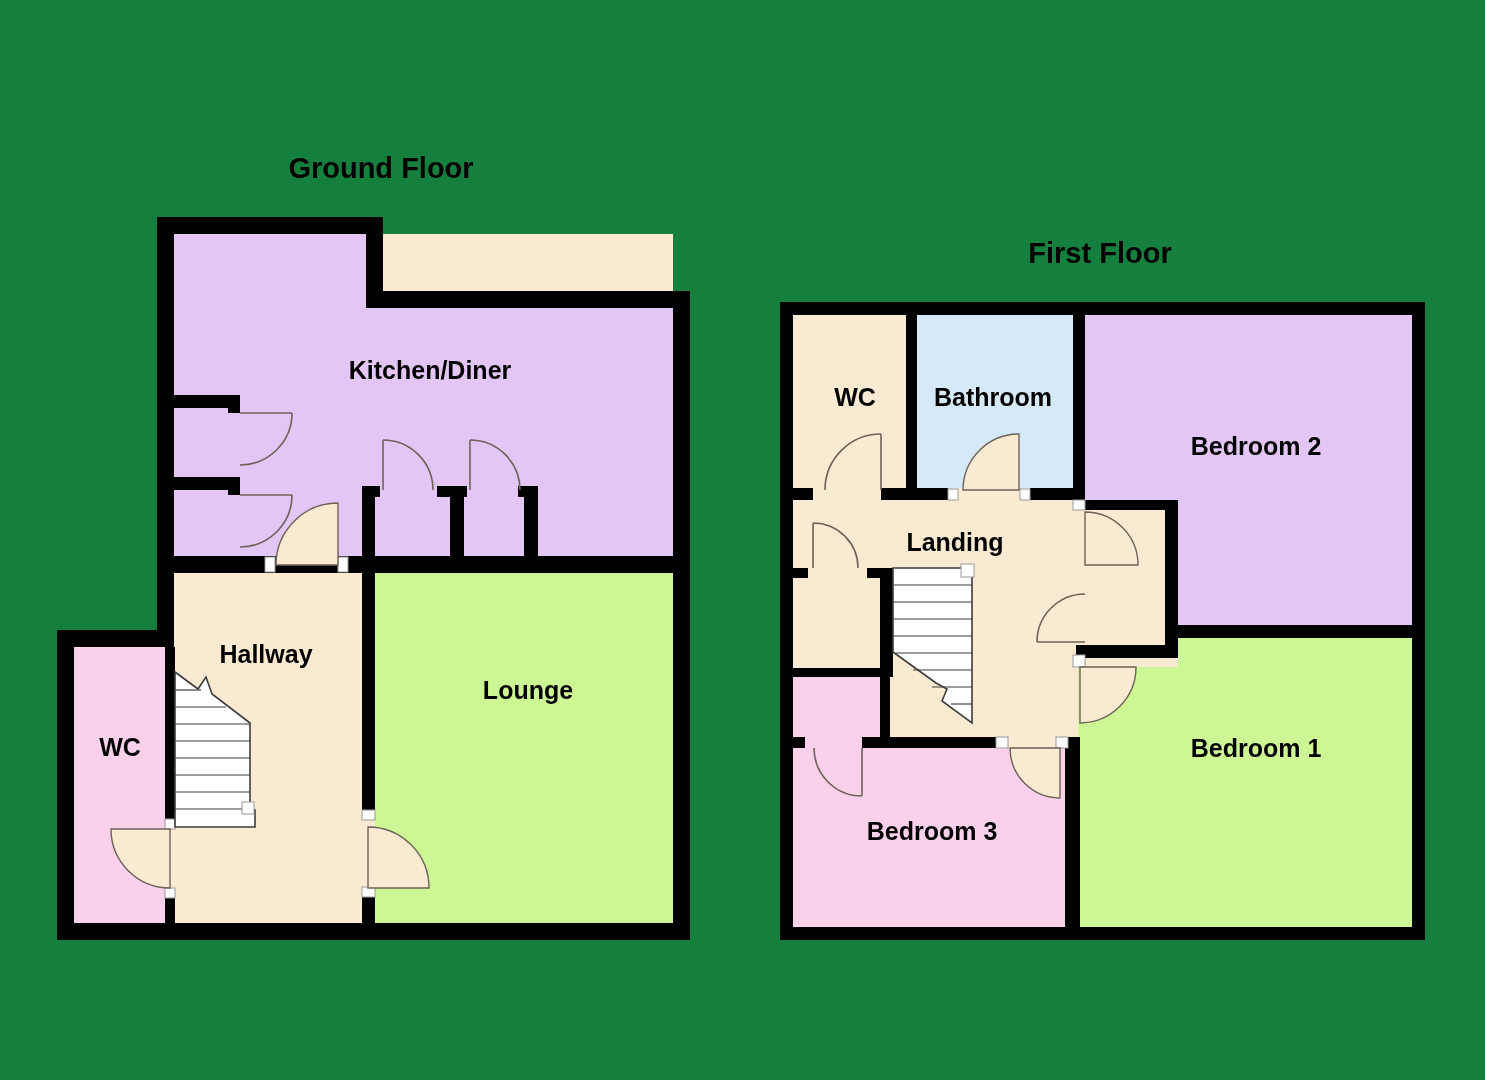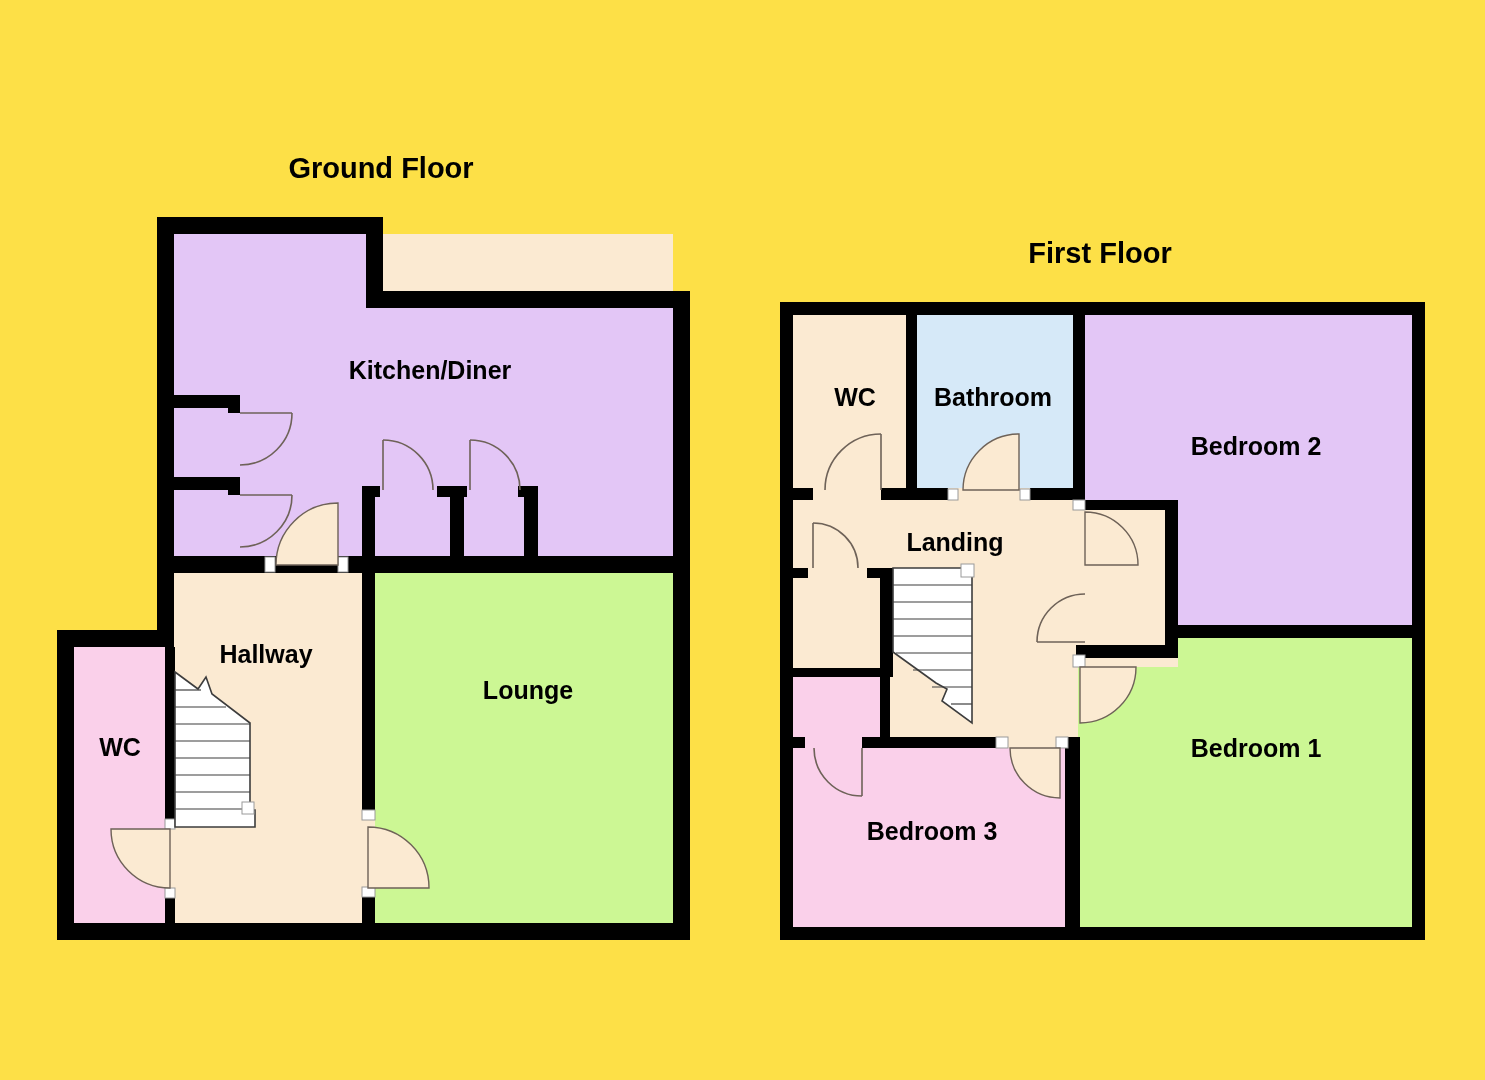--- a/index.html
+++ b/index.html
@@ -1,16 +1,16 @@
 <!DOCTYPE html>
 <html style="--kitchen_purple: #E3C6F6; --lounge_green: #CCF794; --bedroom_pink: #FAD0EA; --hall_cream: #FBEAD2; --bathroom_blue: #D6E9F8; --wall_black: #000000; --door_line: #6E6258; --stair_fill: #FFFFFF;"><head>
 <meta charset="utf-8">
 <style>
   html,body{margin:0;padding:0;background:#ffffff;}
-  .canvas{position:relative;width:1485px;height:1080px;background:#fde047;font-family:"Liberation Sans",sans-serif;text-decoration:underline;}
+  .canvas{position:relative;width:1485px;height:1080px;background:#15803d;font-family:"Liberation Sans",sans-serif;text-decoration:underline;}
   svg{display:block;}
   .wall{fill:var(--wall_black);}
   .purple{fill:var(--kitchen_purple);}
   .green{fill:var(--lounge_green);}
   .pink{fill:var(--bedroom_pink);}
   .cream{fill:var(--hall_cream);}
   .blue{fill:var(--bathroom_blue);}
   .door{fill:none;stroke:var(--door_line);stroke-width:1.6;}
   .wedge{fill:var(--hall_cream);stroke:var(--door_line);stroke-width:1.4;}
   .stair{fill:var(--stair_fill);stroke:#3d3d3d;stroke-width:1.6;}

